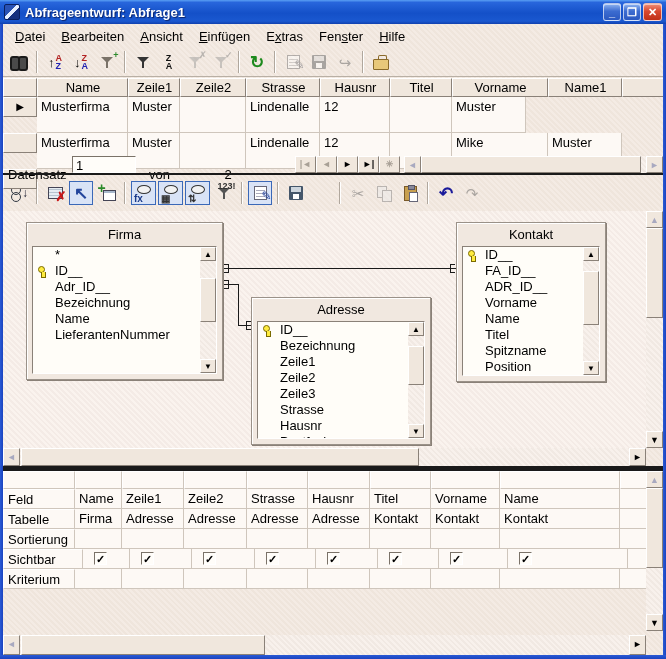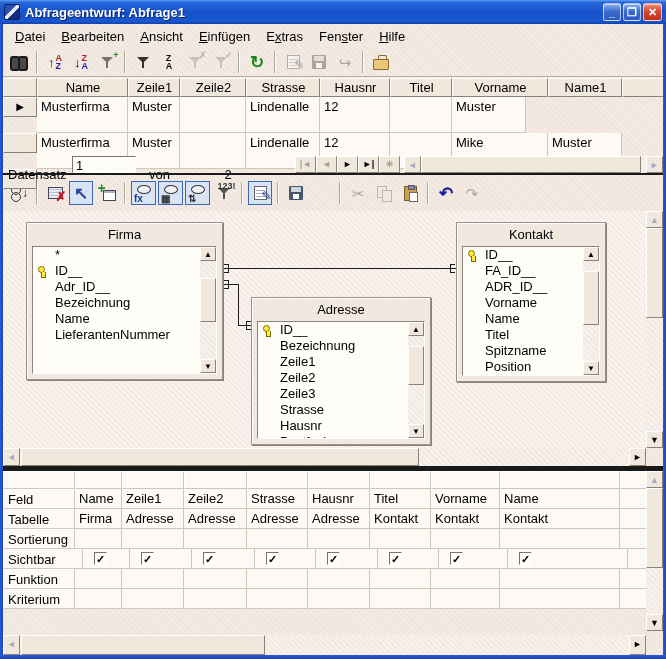--- a/index.html
+++ b/index.html
@@ -501,32 +501,20 @@
         <div class="gcell" style="width: 62px;"><span class="cb">✓</span></div>
         <div class="gcell" style="width: 63px;"><span class="cb">✓</span></div>
         <div class="gcell" style="width: 61px;"><span class="cb">✓</span></div>
         <div class="gcell" style="width: 62px;"><span class="cb">✓</span></div>
         <div class="gcell" style="width: 61px;"><span class="cb">✓</span></div>
         <div class="gcell" style="width: 69px;"><span class="cb">✓</span></div>
         <div class="gcell" style="width: 120px;"><span class="cb">✓</span></div>
         <div class="gcell" style="width: 27px;"></div>
       </div>
       <div class="grow">
-        <div class="gcell glabel raised" style="width: 72px;">Funktion</div>
-        <div class="gcell" style="width: 47px;"></div>
-        <div class="gcell" style="width: 62px;"></div>
-        <div class="gcell" style="width: 63px;"></div>
-        <div class="gcell" style="width: 61px;"></div>
-        <div class="gcell" style="width: 62px;"></div>
-        <div class="gcell" style="width: 61px;"></div>
-        <div class="gcell" style="width: 69px;"></div>
-        <div class="gcell" style="width: 120px;"></div>
-        <div class="gcell" style="width: 27px;"></div>
-      </div>
-      <div class="grow">
         <div class="gcell glabel raised" style="width: 72px;">Kriterium</div>
         <div class="gcell" style="width: 47px;"></div>
         <div class="gcell" style="width: 62px;"></div>
         <div class="gcell" style="width: 63px;"></div>
         <div class="gcell" style="width: 61px;"></div>
         <div class="gcell" style="width: 62px;"></div>
         <div class="gcell" style="width: 61px;"></div>
         <div class="gcell" style="width: 69px;"></div>
         <div class="gcell" style="width: 120px;"></div>
         <div class="gcell" style="width: 27px;"></div>

